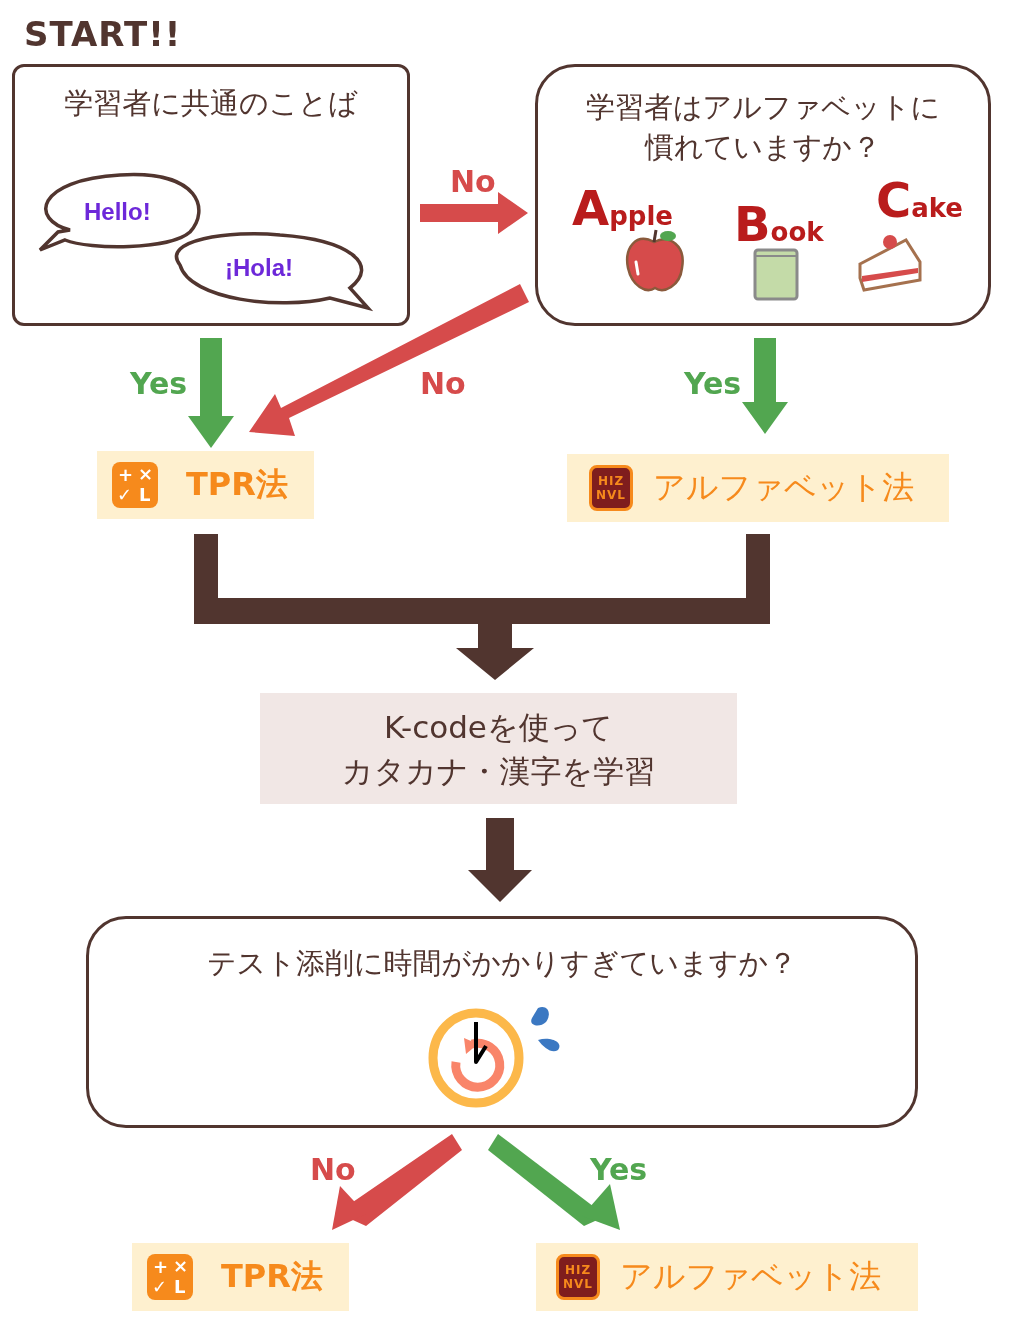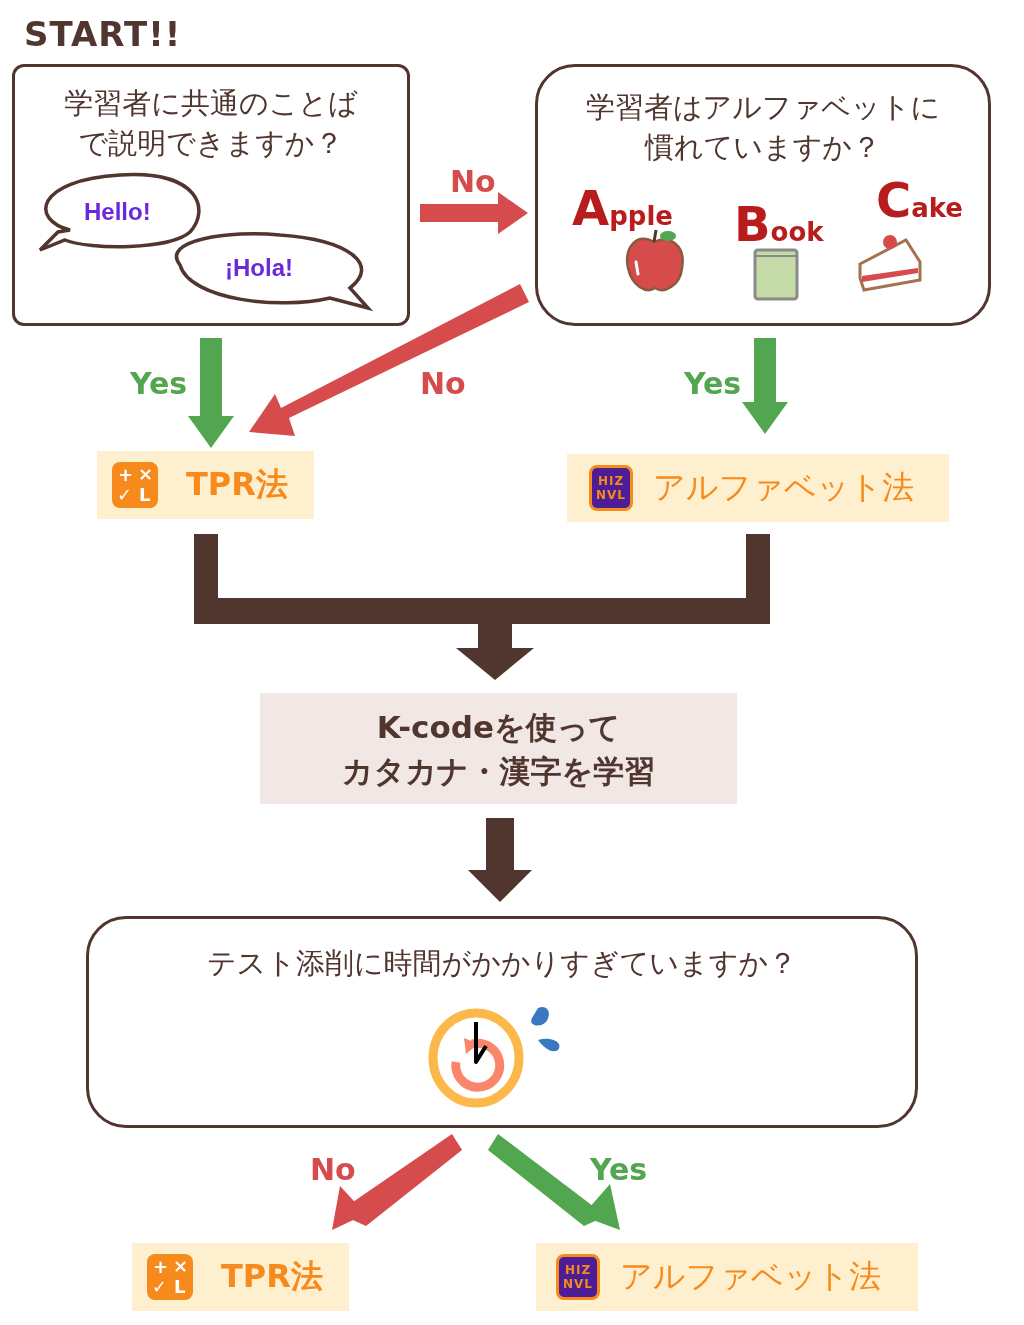--- a/index.html
+++ b/index.html
@@ -8,40 +8,39 @@
   .abs { position: absolute; }
   .start { left: 24px; top: 14px; font-size: 34px; font-weight: bold; letter-spacing: 1px; color: #51352f; text-align: center; }
   .qbox { border: 3px solid #51352f; border-radius: 40px; background: #fff; box-sizing: border-box; }
   .qtext { font-size: 29px; line-height: 40px; text-align: center; color: #51352f; }
   .label-yes { color: #52a650; font-size: 30px; font-weight: bold; }
   .label-no { color: #d64b4b; font-size: 30px; font-weight: bold; }
   .method { background: #fef0cf; box-sizing: border-box; display: flex; align-items: center; }
   .method-text { color: #f68a1c; font-size: 32px; font-weight: bold; }
   .method-text.alpha { font-weight: normal; }
   .kcode { background: #f1e7e5; display: flex; align-items: center; justify-content: center; }
-  .kcode-text { font-size: 31px; line-height: 44px; text-align: center; color: #51352f; font-weight: bold; }
+  .kcode-text { font-size: 31px; line-height: 44px; text-align: center; color: #51352f; }
   .tpr-icon { width: 46px; height: 46px; background: #f68a1c; border-radius: 8px; position: relative; }
   .tpr-icon span { position: absolute; color: #fff; font-weight: bold; font-size: 18px; line-height: 18px; }
   .hiz-icon { width: 44px; height: 46px; border: 3px solid #f68a1c; border-radius: 8px; box-sizing: border-box;
-              display: flex; flex-direction: column; align-items: center; justify-content: center; background: #4c1d95; }
+              display: flex; flex-direction: column; align-items: center; justify-content: center; background: #7f1d1d; }
   .hiz-icon span { color: #f68a1c; font-weight: bold; font-size: 12px; line-height: 14px; letter-spacing: 1px; }
   .bubble-text { font-family: "Liberation Sans", sans-serif; font-weight: bold; font-size: 24px; color: #6d28d9; }
   .word { font-weight: bold; color: #b91c1c; font-family: "DejaVu Sans", sans-serif; }
   .word .big { font-size: 48px; }
   .word .small { font-size: 26px; }
 </style>
 </head>
 <body>
 
 <div class="abs start">START!!</div>
 
 <div class="abs qbox" style="left:12px; top:64px; width:398px; height:262px;border-radius:12px;">
   <div class="qtext" style="margin-top:16px;">
     <div>学習者に共通のことば</div>
-    <div>で説明できますか？</div>
   </div>
 </div>
 
 <svg class="abs" style="left:30px; top:170px;" width="350" height="145" viewBox="0 0 350 145">
   <g>
     <path d="M40 60 C 0 50, 5 10, 90 5 C 170 0, 180 40, 160 62 C 140 80, 60 80, 35 70 L 10 80 L 28 62 Z" fill="#fff" stroke="#51352f" stroke-width="3.5"></path>
   </g>
   <g>
     <path d="M150 95 C 130 70, 200 60, 250 65 C 320 70, 350 95, 320 118 L 338 138 L 300 128 C 250 140, 160 130, 150 95 Z" fill="#fff" stroke="#51352f" stroke-width="3.5"></path>
   </g>

